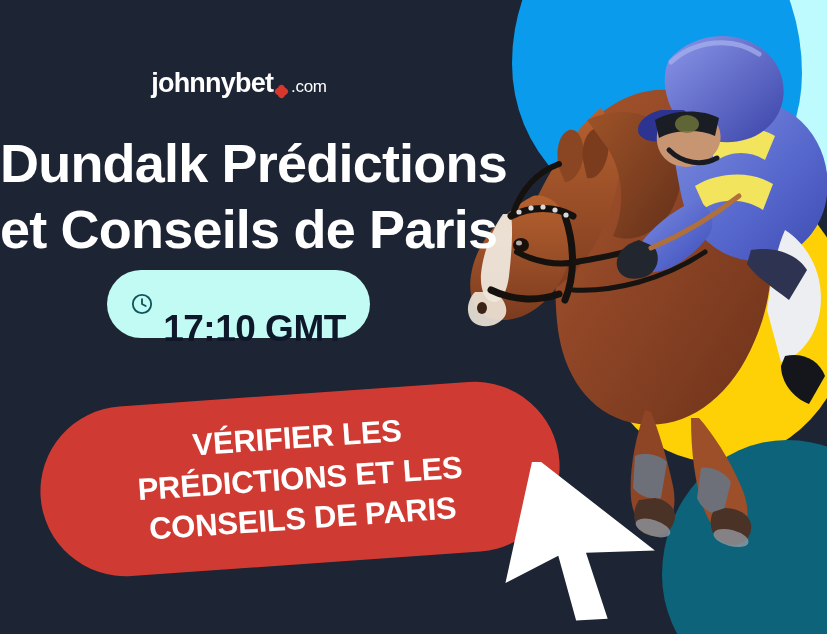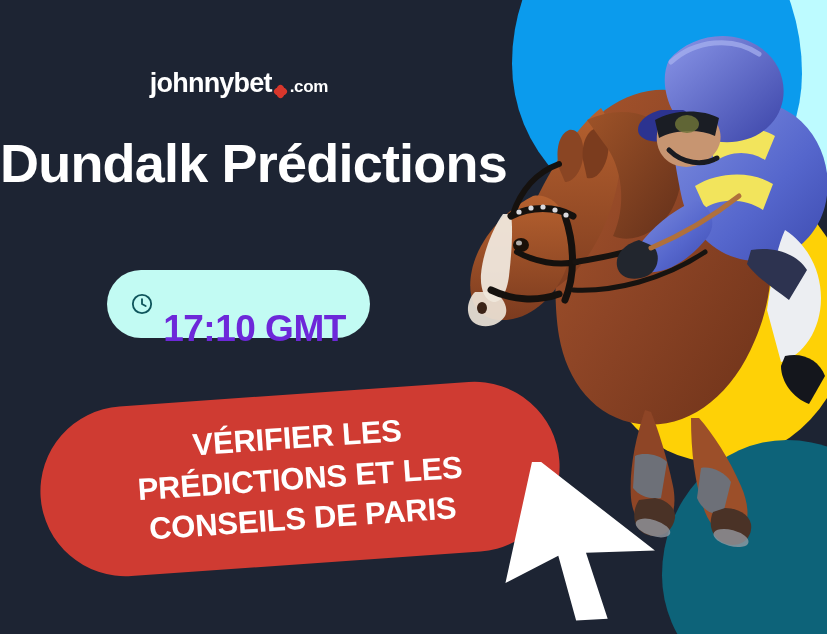--- a/index.html
+++ b/index.html
@@ -104,21 +104,21 @@
     background: #d8372c;
     border-radius: 50% 50% 50% 0;
   }
   #logo-clover span:nth-child(1) { top: 0; left: 3px; transform: rotate(-45deg); }
   #logo-clover span:nth-child(2) { top: 3px; left: 6px; transform: rotate(45deg); }
   #logo-clover span:nth-child(3) { top: 6px; left: 3px; transform: rotate(135deg); }
   #logo-clover span:nth-child(4) { top: 3px; left: 0px; transform: rotate(225deg); }
   #logo-tld {
     color: #ffffff;
     font-size: 17px;
-    font-weight: bold;
+    font-weight: normal;
     letter-spacing: -0.3px;
     text-align: center;
   }
 
   
   #headline {
     position: absolute;
     top: 131px;
     left: 0;
     width: 478px;
@@ -147,21 +147,21 @@
     gap: 10px;
     z-index: 6;
   }
   #clock-icon {
     width: 22px;
     height: 22px;
     flex: none;
     display: block;
   }
   #time-text {
-    color: #6d28d9;
+    color: #0f172a;
     font-size: 37px;
     font-weight: bold;
     letter-spacing: -0.5px;
     line-height: 1;
     margin-top: 48px;
   }
 
   
   #cta-button {
     position: absolute;
@@ -341,20 +341,21 @@
       <span></span>
         <span></span>
         <span></span>
         <span></span>
     </span>
     <span id="logo-tld">.com</span>
   </div>
 
   <h1 id="headline">
     <span class="headline-line">Dundalk Prédictions</span>
+    <span class="headline-line">et Conseils de Paris</span>
   </h1>
 
   <div id="time-badge">
     <svg id="clock-icon" viewBox="0 0 24 24">
       <circle cx="12" cy="12" r="10" fill="none" stroke="#0f555c" stroke-width="2"></circle>
       <path d="M12 6.6 V12 L16 14.2" fill="none" stroke="#0f555c" stroke-width="2" stroke-linecap="round" stroke-linejoin="round"></path>
     </svg>
     <span id="time-text">17:10 GMT</span>
   </div>
 

